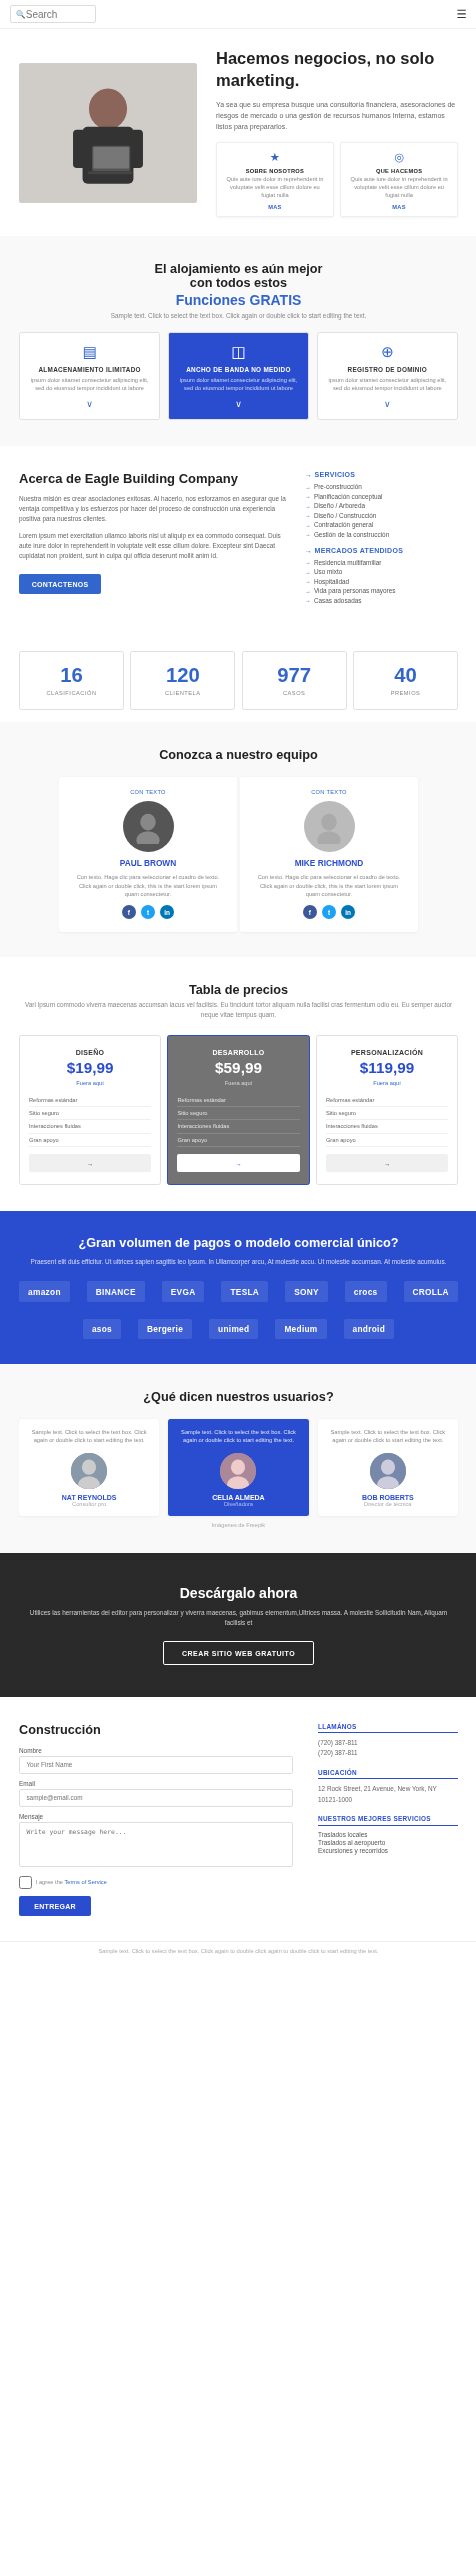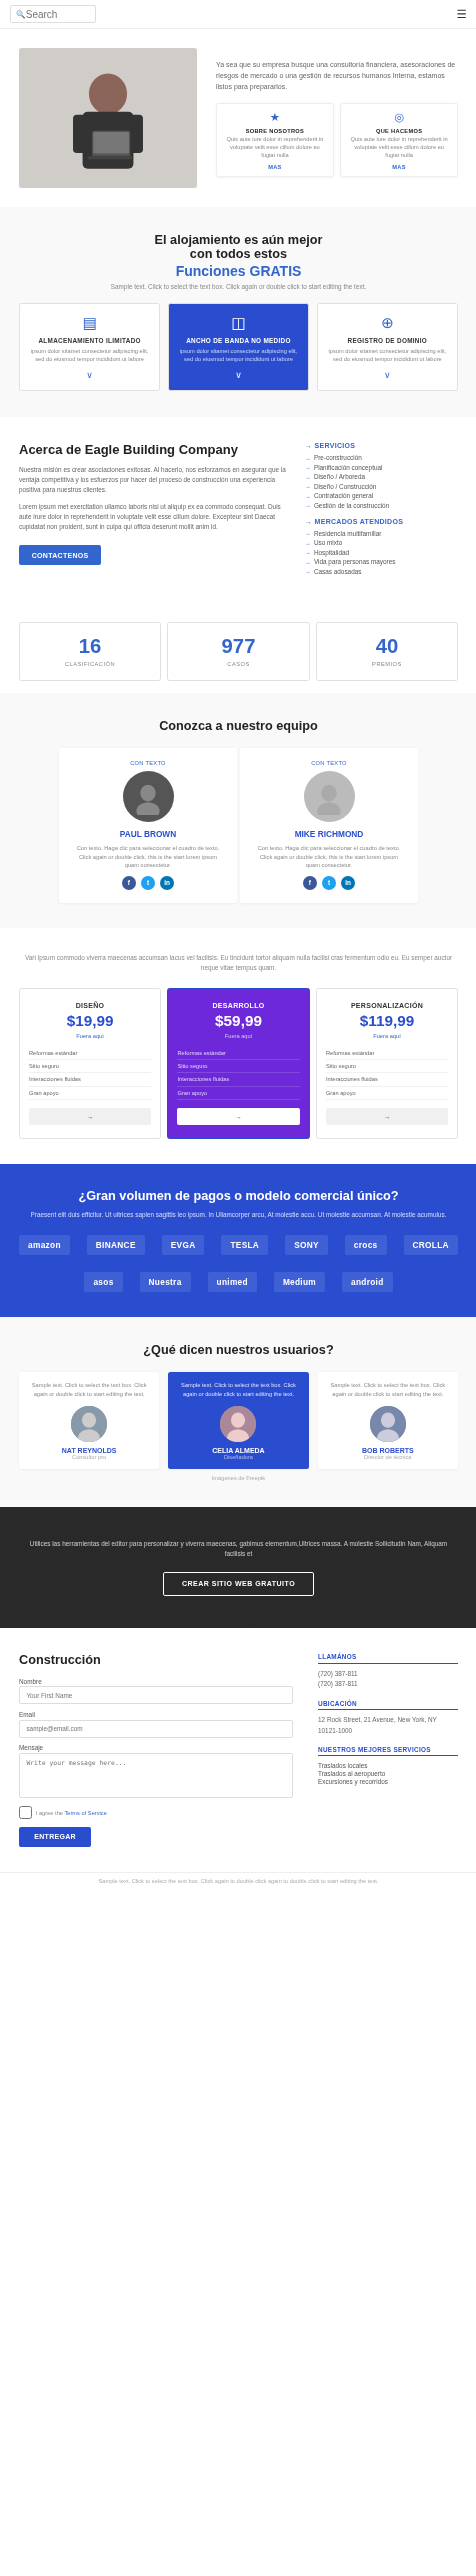--- a/index.html
+++ b/index.html
@@ -77,21 +77,21 @@
     .social-fb { background: #3b5998; }
     .social-tw { background: #1da1f2; }
     .social-li { background: #0077b5; }
 
     
     .pricing-section { padding: 25.4px 19px; }
     .pricing-section h2 { font-size: 12.7px; font-weight: 700; color: #222; text-align: center; margin-bottom: 3.8px; }
     .pricing-section .pricing-desc { font-size: 6.4px; color: #888; text-align: center; margin-bottom: 15.3px; line-height: 1.5; }
     .pricing-cards { display: flex; gap: 6.4px; }
     .pricing-card { flex: 1; border: 0.6px solid #e0e0e0; border-radius: 2.5px; padding: 12.7px 9px; text-align: center; }
-    .pricing-card.featured { background: #6d28d9; color: #fff; border-color: #2a4dd0; }
+    .pricing-card.featured { background: #737373; color: #fff; border-color: #2a4dd0; }
     .pricing-card h4 { font-size: 7px; font-weight: 700; text-transform: uppercase; letter-spacing: 0.3px; margin-bottom: 3.8px; }
     .pricing-card.featured h4 { color: #fff; }
     .pricing-card .price { font-size: 15.3px; font-weight: 700; color: #2a4dd0; margin-bottom: 2.5px; }
     .pricing-card.featured .price { color: #fff; }
     .pricing-card .learn { font-size: 5.7px; color: #3366cc; margin-bottom: 7.6px; }
     .pricing-card.featured .learn { color: rgba(255,255,255,0.7); }
     .pricing-card ul { list-style: none; margin-bottom: 7.6px; text-align: left; }
     .pricing-card ul li { font-size: 5.7px; color: #666; padding: 3.2px 0; border-bottom: 0.6px solid #f0f0f0; }
     .pricing-card.featured ul li { color: rgba(255,255,255,0.8); border-bottom-color: rgba(255,255,255,0.15); }
     .pricing-card .pricing-btn { width: 100%; padding: 5.1px; background: #f0f0f0; border: none; border-radius: 1.9px; font-size: 6.4px; font-weight: 600; cursor: pointer; color: #333; }
@@ -175,20 +175,21 @@
       <rect x="100" y="100" width="80" height="90" rx="8" fill="#333"></rect>
       <rect x="85" y="105" width="30" height="60" rx="6" fill="#333"></rect>
       <rect x="165" y="105" width="30" height="60" rx="6" fill="#333"></rect>
 
       <rect x="115" y="130" width="60" height="40" rx="3" fill="#555"></rect>
       <rect x="117" y="132" width="56" height="34" rx="2" fill="#777"></rect>
       <rect x="108" y="170" width="70" height="5" rx="2" fill="#444"></rect>
     </svg>
   </div>
   <div class="hero-content">
+    <h1>Hacemos negocios, no solo marketing.</h1>
     <p>Ya sea que su empresa busque una consultoría financiera, asesoraciones de riesgos de mercado o una gestión de recursos humanos Interna, estamos listos para prepararlos.</p>
     <div class="hero-cards">
       <div class="hero-card">
         <div class="card-icon">★</div>
         <h4>SOBRE NOSOTROS</h4>
         <p>Quis aute iure dolor in reprehenderit in voluptate velit esse cillum dolore eu fugiat nulla</p>
         <div class="mas">MAS</div>
       </div>
       <div class="hero-card">
         <div class="card-icon">◎</div>
@@ -256,20 +257,24 @@
     </ul>
   </div>
 </section>
 
 <section class="stats-section">
   <div class="stat-card">
     <div class="num">16</div>
     <div class="label">CLASIFICACIÓN</div>
   </div>
   <div class="stat-card">
+    <div class="num">120</div>
+    <div class="label">CLIENTELA</div>
+  </div>
+  <div class="stat-card">
     <div class="num">977</div>
     <div class="label">CASOS</div>
   </div>
   <div class="stat-card">
     <div class="num">40</div>
     <div class="label">PREMIOS</div>
   </div>
 </section>
 
 <section class="team-section">
@@ -304,20 +309,21 @@
       <div class="team-socials">
         <div class="social-icon social-fb">f</div>
         <div class="social-icon social-tw">t</div>
         <div class="social-icon social-li">in</div>
       </div>
     </div>
   </div>
 </section>
 
 <section class="pricing-section">
+  <h2>Tabla de precios</h2>
   <p class="pricing-desc">Vari Ipsum commodo viverra maecenas accumsan lacus vel facilisis. Eu tincidunt tortor aliquam nulla facilisi cras fermentum odio eu. Eu semper auctor neque vitae tempus quam.</p>
   <div class="pricing-cards">
     <div class="pricing-card">
       <h4>DISEÑO</h4>
       <div class="price">$19,99</div>
       <div class="learn">Fuera aquí</div>
       <ul>
         <li>Reformas estándar</li>
         <li>Sitio seguro</li>
         <li>Interacciones fluidas</li>
@@ -357,21 +363,21 @@
   <p>Praesent elit duis efficitur. Ut ultrices sapien sagittis leo ipsum. In Ullamcorper arcu, At molestie accu. Ut molestie accumsan. At molestie acumulus.</p>
   <div class="logos-grid">
     <div class="logo-item">amazon</div>
     <div class="logo-item">BINANCE</div>
     <div class="logo-item">EVGA</div>
     <div class="logo-item">TESLA</div>
     <div class="logo-item">SONY</div>
     <div class="logo-item">crocs</div>
     <div class="logo-item">CROLLA</div>
     <div class="logo-item">asos</div>
-    <div class="logo-item">Nuestra</div>
+    <div class="logo-item">Bergerie</div>
     <div class="logo-item">unimed</div>
     <div class="logo-item">Medium</div>
     <div class="logo-item">android</div>
   </div>
 </section>
 
 <section class="testimonials-section">
   <h2>¿Qué dicen nuestros usuarios?</h2>
   <div class="test-cards">
     <div class="test-card">
@@ -409,20 +415,21 @@
       </div>
       <h4>BOB ROBERTS</h4>
       <div class="role">Director de técnica</div>
     </div>
   </div>
   <p class="freepik-note">Imágenes de Freepik</p>
 </section>
 
 <section class="download-section">
   <div class="download-bg"></div>
+  <h2>Descárgalo ahora</h2>
   <p>Utilices las herramientas del editor para personalizar y viverra maecenas, gabimus elementum,Ultrices massa. A molestie Sollicitudin Nam, Aliquam facilisis et</p>
   <button class="download-btn">CREAR SITIO WEB GRATUITO</button>
 </section>
 
 <section class="contact-section">
   <div class="contact-left">
     <h2>Construcción</h2>
     <div class="form-group">
       <label>Nombre</label>
       <input type="text" placeholder="Your First Name" style="">

